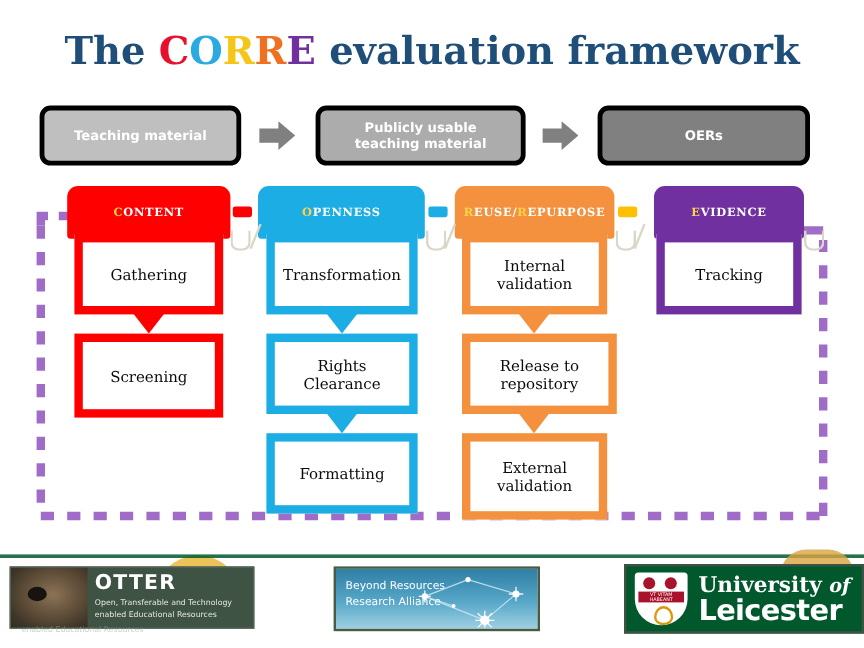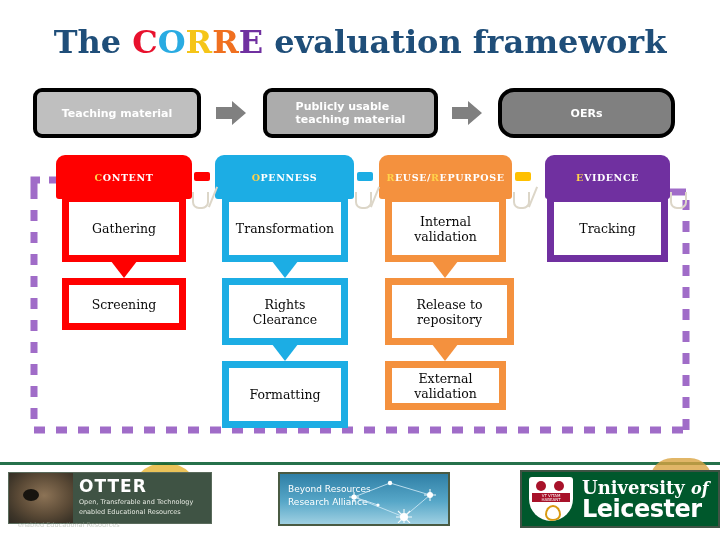--- a/index.html
+++ b/index.html
@@ -43,30 +43,31 @@
   .gbox {
     position: absolute;
     top: 0;
     height: 50px;
     border: 4px solid #000000;
     border-radius: 9px;
     box-sizing: border-box;
     display: flex;
     align-items: center;
     justify-content: center;
+    text-align: center;
     color: #ffffff;
     font-family: "DejaVu Sans", sans-serif;
     font-weight: bold;
     font-size: 11px;
     line-height: 13px;
     padding: 0 6px;
   }
   #gbox-teaching { left: 33px;  width: 168px; background: #BFBFBF; }
   #gbox-publicly { left: 263px; width: 175px; background: #ACACAC; }
-  #gbox-oers     { left: 498px; width: 177px; background: #808080; border-radius: 16px; }
+  #gbox-oers     { left: 498px; width: 177px; background: #808080; }
 
   .garrow {
     position: absolute;
     top: 13px;
     width: 30px;
     height: 24px;
   }
   #garrow-1 { left: 216px; }
   #garrow-2 { left: 452px; }
   .garrow svg { display: block; }
@@ -424,21 +425,21 @@
 <div class="pin" style="left:670px; top:192px;"></div>
 
 <div class="cell c-red" style="left:62px; top:195px; width:124px; height:67px;">
   <span>Gathering</span>
 </div>
 <div class="chev" style="left:107px; top:256px;">
   <svg width="34" height="22" viewBox="0 0 34 22">
       <path d="M0 0 H34 L17 22 Z" fill="#FF0000"></path>
     </svg>
 </div>
-<div class="cell c-red" style="left:62px; top:278px; width:124px; height:52px;">
+<div class="cell c-red" style="left:62px; top:278px; width:124px; height:70px;">
   <span>Screening</span>
 </div>
 
 <div class="cell c-blue" style="left:222px; top:195px; width:126px; height:67px;">
   <span>Transformation</span>
 </div>
 <div class="chev" style="left:268px; top:256px;">
   <svg width="34" height="22" viewBox="0 0 34 22">
       <path d="M0 0 H34 L17 22 Z" fill="#1CADE4"></path>
     </svg>
@@ -473,21 +474,21 @@
   <span>
     <span>Release to</span><br>
     <span>repository</span>
   </span>
 </div>
 <div class="chev" style="left:428px; top:339px;">
   <svg width="34" height="22" viewBox="0 0 34 22">
       <path d="M0 0 H34 L17 22 Z" fill="#F4913E"></path>
     </svg>
 </div>
-<div class="cell c-orange" style="left:385px; top:361px; width:121px; height:49px;">
+<div class="cell c-orange" style="left:385px; top:361px; width:121px; height:72px;">
   <span>
     <span>External</span><br>
     <span>validation</span>
   </span>
 </div>
 
 <div class="cell c-purple" style="left:547px; top:195px; width:121px; height:67px;">
   <span>Tracking</span>
 </div>
 

